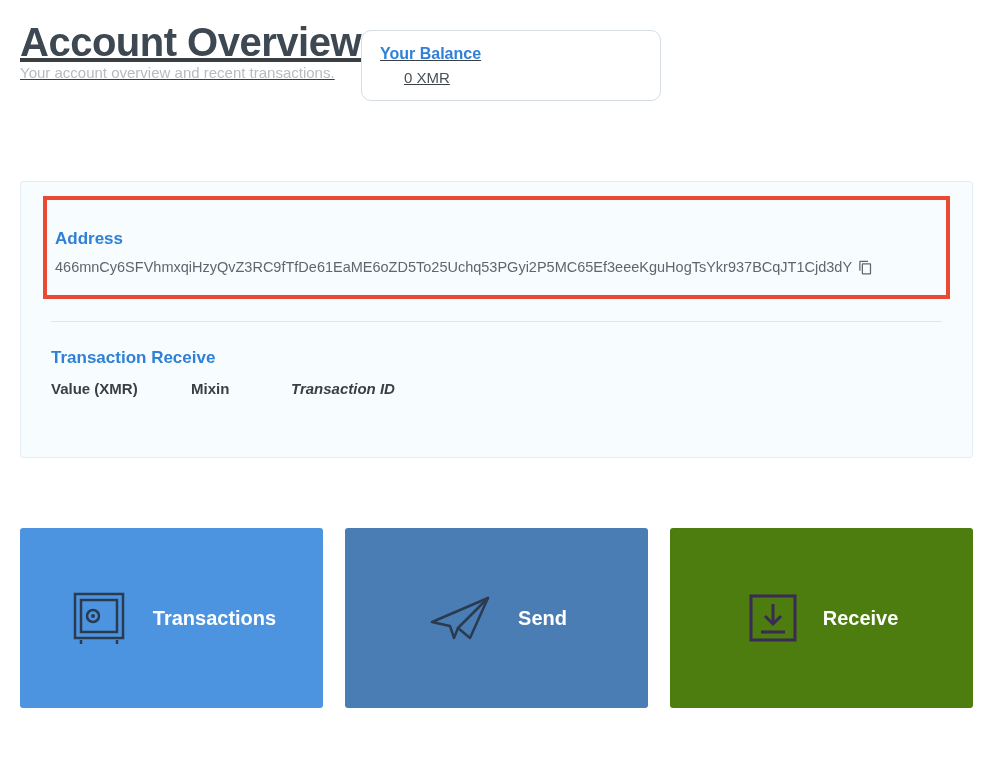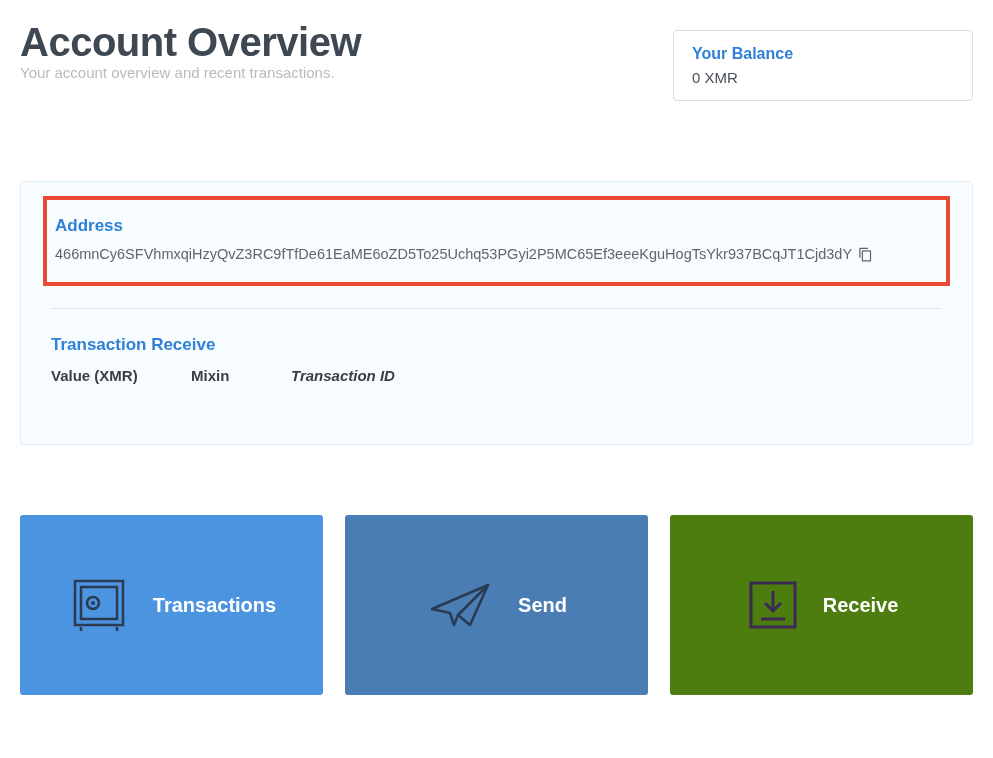--- a/index.html
+++ b/index.html
@@ -6,63 +6,65 @@
 body {
   font-family: -apple-system, BlinkMacSystemFont, "Segoe UI", Helvetica, Arial, sans-serif;
   background: #fff;
   width: 993px;
   padding: 0;
   color: #3a3f44;
 }
 .page { padding: 20px; }
 .header-row {
   display: flex;
-  justify-content: space-between;
+  justify-content: flex-start;
   align-items: flex-start;
   margin-bottom: 80px;
+  text-decoration: underline;
 }
 .title-block { }
 .page-title {
   font-size: 40px;
   font-weight: 700;
   color: #3d4852;
   letter-spacing: -0.5px;
   line-height: 1.1;
 }
 .page-subtitle {
   font-size: 15px;
   color: #b5bcc2;
 }
 .balance-card {
   border: 1px solid #d6dde3;
-  border-radius: 4px;
+  border-radius: 10px;
   padding: 14px 18px;
   min-width: 300px;
   margin-top: 10px;
 }
 .balance-label {
   font-size: 16px;
   font-weight: 700;
   color: #2f80d6;
   margin-bottom: 6px;
 }
 .balance-value {
   font-size: 15px;
   color: #4a5057;
+  margin-left: 24px;
 }
 .main-panel {
   background: #f7fcff;
   border: 1px solid #e4edf5;
   border-radius: 3px;
   padding: 22px 30px 60px 30px;
   margin-bottom: 70px;
 }
 .address-block {
   border: 4px solid #e84a33;
-  padding: 16px 8px 20px 8px;
+  padding: 29px 8px 20px 8px;
   margin: -8px -8px 8px -8px;
 }
 .section-label {
   font-size: 17px;
   font-weight: 700;
   color: #2f80d6;
   margin-bottom: 10px;
 }
 .address-line {
   display: flex;

